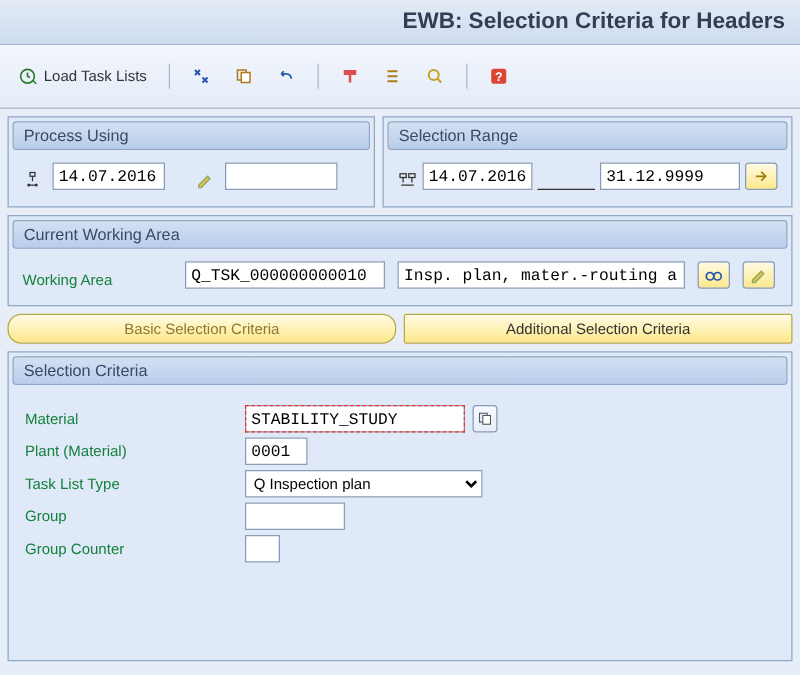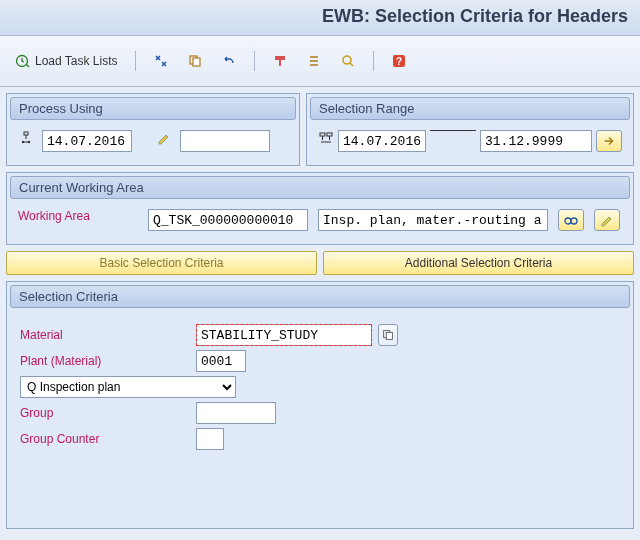--- a/index.html
+++ b/index.html
@@ -52,21 +52,21 @@
   }
   .panel-header {
     background:linear-gradient(#d3e0f2,#b9cdea);
     border:1px solid #91a7c6;
     border-radius:3px;
     padding:3px 8px;
     font-size:13px;
     color:#3a4a66;
     margin-bottom:6px;
   }
-  .panel-body { padding:4px 8px 10px 8px; display:flex; align-items:flex-start; gap:8px; flex-wrap:wrap; }
+  .panel-body { padding:4px 8px 10px 8px; display:flex; align-items:flex-end; gap:8px; flex-wrap:wrap; }
   input[type=text], .ro-field {
     border:1px solid #8a9bb6;
     background:#fff;
     font-family: "Courier New", monospace;
     font-size:13px;
     padding:2px 4px;
     height:22px;
   }
   .ro-field { background:#f2f5fa; }
   .sap-btn {
@@ -80,23 +80,23 @@
   .tabs { display:flex; gap:6px; }
   .tab {
     flex:1; text-align:center;
     border:1px solid #b8a94a;
     background:linear-gradient(#fffbe3,#fde88b);
     padding:4px 0;
     font-size:12px;
     border-radius:2px;
     cursor:pointer;
   }
-  .tab.inactive { color:#8a7c2d; }
+  .tab.inactive { color:#8a7c2d;border-radius:11px; }
   .field-row { display:flex; align-items:center; gap:6px; margin:4px 0; }
-  .field-label { width:170px; color:#be185d; }
+  .field-label { width:170px; color:#15803d; }
   .hl-input {
     background:#fff4b0;
     border:1px solid #d77;
     outline:1px dashed #e33;
     outline-offset:-1px;
   }
   .mini-icon-btn {
     display:inline-flex; align-items:center; justify-content:center;
     width:20px; height:22px;
     border:1px solid #8a9bb6;
@@ -281,21 +281,22 @@
                 <rect x="6" y="5" width="7" height="8" fill="#fff" stroke="#555"></rect>
               </svg>
           </span>
         </span>
       </div>
       <div class="field-row">
         <span class="field-label">Plant (Material)</span>
         <input type="text" style="width: 50px;" value="0001">
       </div>
       <div class="field-row">
-        <select style="width:216px">
+        <span class="field-label">Task List Type</span>
+        <select style="width:190px">
           <option>Q Inspection plan</option>
         </select>
       </div>
       <div class="field-row">
         <span class="field-label">Group</span>
         <input type="text" style="width: 80px;" value="">
       </div>
       <div class="field-row">
         <span class="field-label">Group Counter</span>
         <input type="text" style="width: 28px;" value="">

